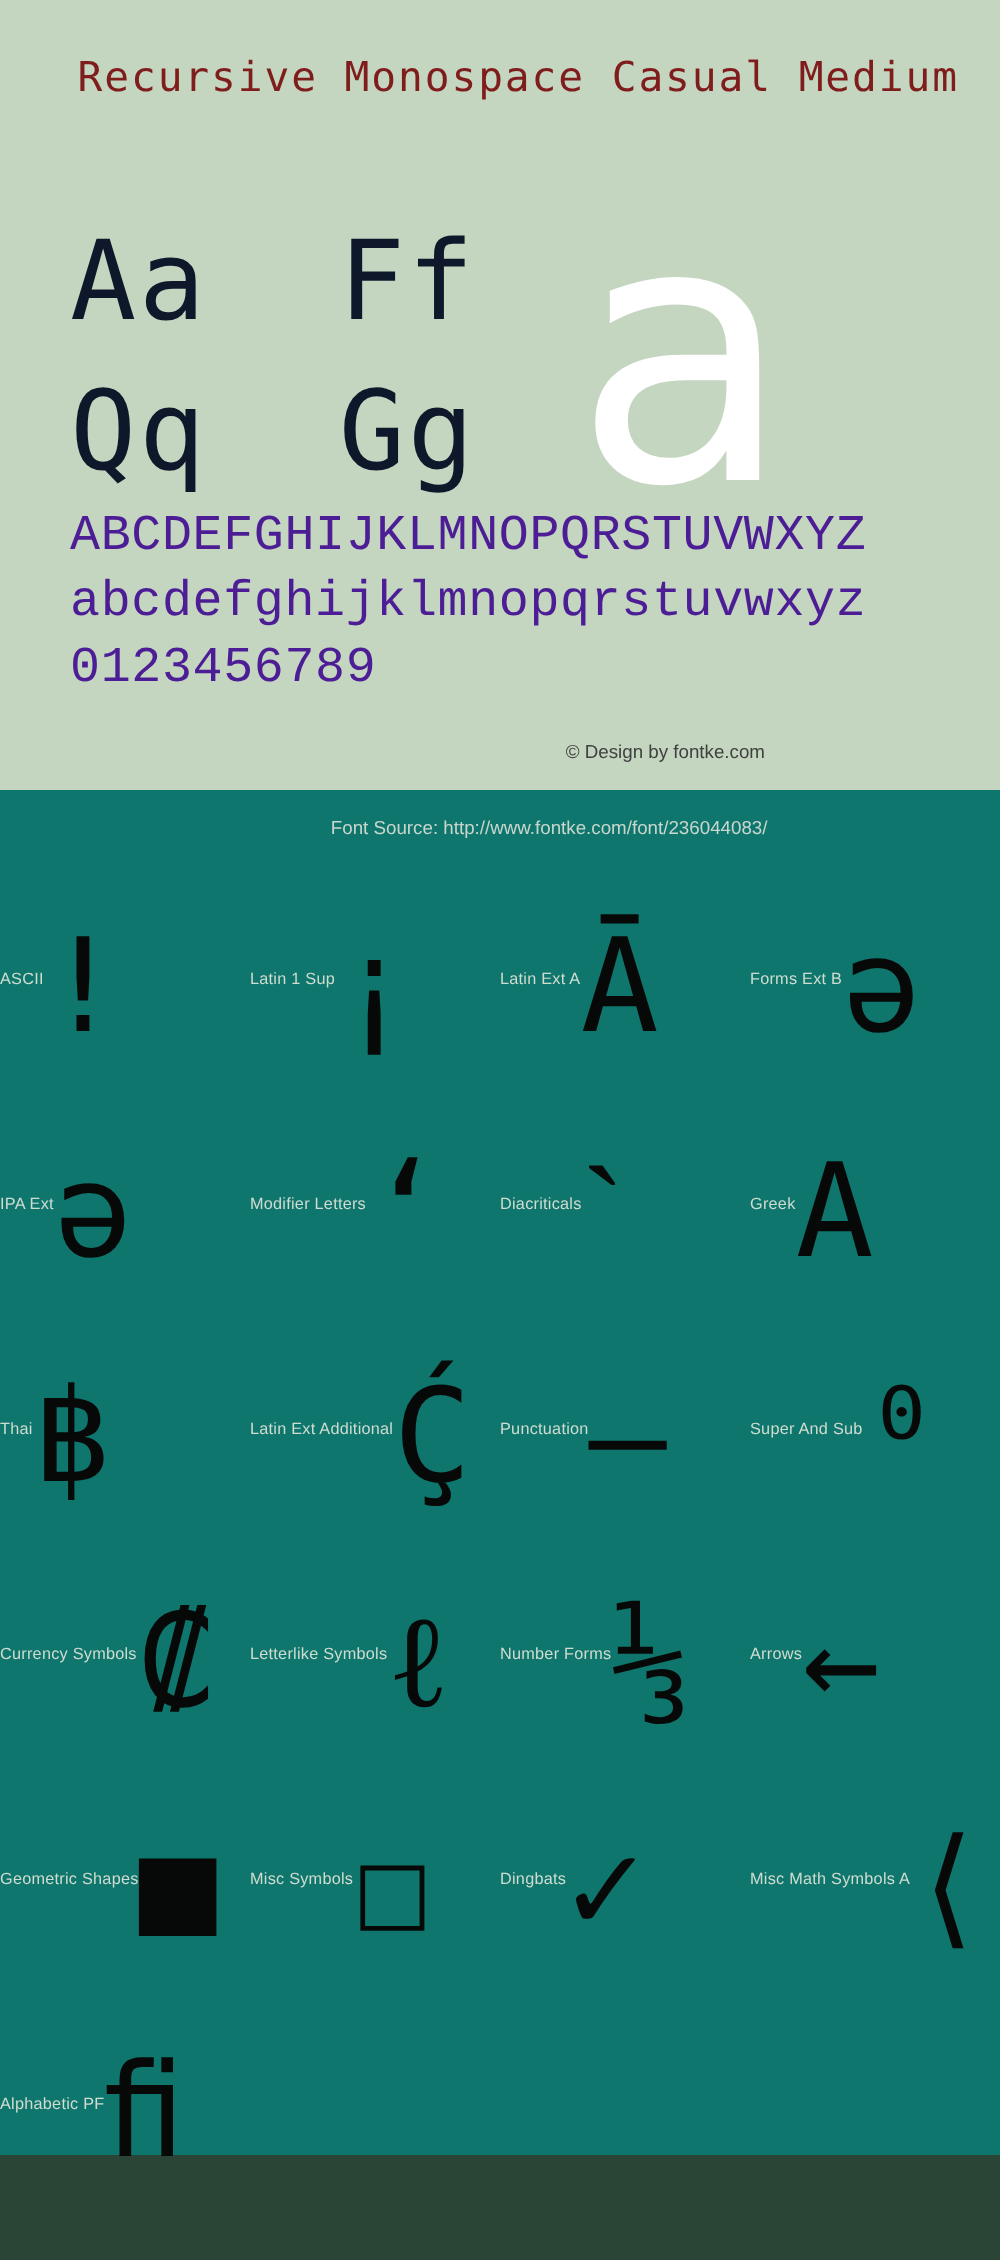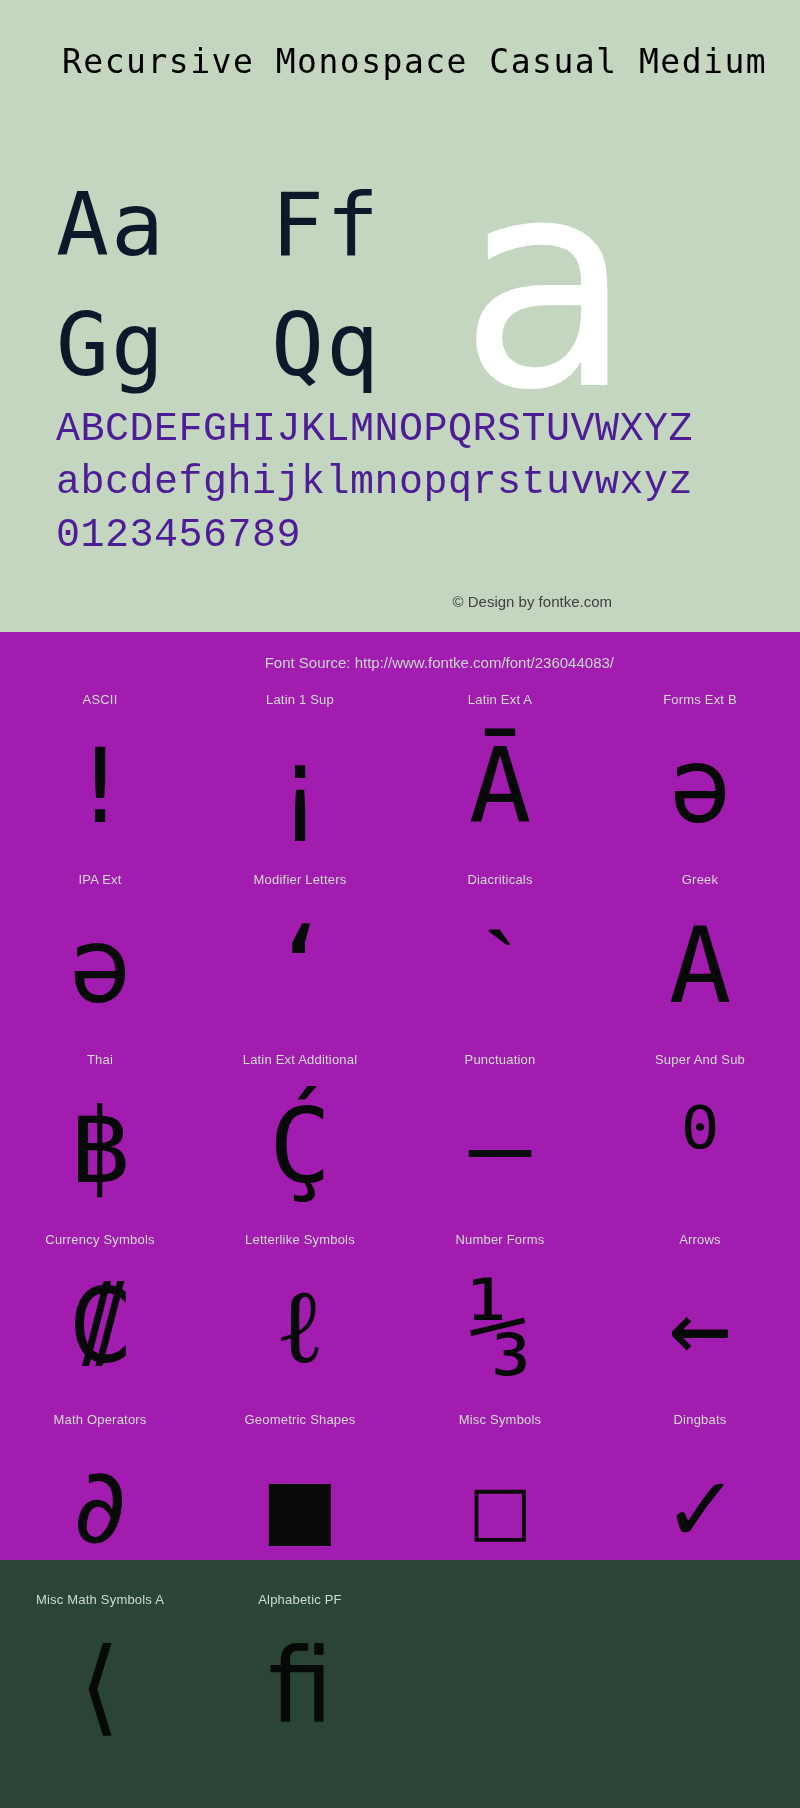--- a/index.html
+++ b/index.html
@@ -20,21 +20,21 @@
     position: relative;
   }
 
   .font-title {
     position: absolute;
     left: 62px;
     top: 42px;
     font-family: "DejaVu Sans Mono", monospace;
     font-size: 33px;
     letter-spacing: 1.5px;
-    color: #000000;
+    color: #7f1d1d;
     white-space: nowrap;
   }
 
   .pair-grid {
     position: absolute;
     left: 56px;
     top: 165px;
     width: 430px;
   }
   .pair-row {
@@ -85,22 +85,22 @@
     transform: translateY(-100%);
     font-family: "Liberation Sans", sans-serif;
     font-size: 15px;
     color: #404040;
     white-space: nowrap;
   }
 
   
   .specimen-bottom {
     width: 800px;
-    height: 928px;
-    background: #a21caf;
+    height: 1092px;
+    background: #0f766e;
     position: relative;
   }
 
   .font-source {
     position: absolute;
     right: 186px;
     top: 22px;
     font-family: "Liberation Sans", sans-serif;
     font-size: 15px;
     color: #c8d6cc;
@@ -113,21 +113,21 @@
     top: 60px;
     width: 800px;
     display: grid;
     grid-template-columns: repeat(4, 1fr);
     row-gap: 0;
   }
 
   .block-cell {
     height: 180px;
     display: flex;
-    flex-direction: column;
+    flex-direction: row;
     align-items: center;
     position: relative;
   }
 
   .block-label {
     font-family: "Liberation Sans", sans-serif;
     font-size: 13px;
     color: #cfdccf;
     text-align: center;
     white-space: nowrap;
@@ -154,22 +154,22 @@
 <div class="specimen-top">
 
   <div class="font-title">Recursive Monospace Casual Medium</div>
 
   <div class="pair-grid">
     <div class="pair-row">
       <div class="pair-cell">Aa</div>
       <div class="pair-cell">Ff</div>
     </div>
     <div class="pair-row">
+      <div class="pair-cell">Qq</div>
       <div class="pair-cell">Gg</div>
-      <div class="pair-cell">Qq</div>
     </div>
   </div>
 
   <div class="big-glyph">a</div>
 
   <div class="alphabet-block">
     <div class="alpha-line">ABCDEFGHIJKLMNOPQRSTUVWXYZ</div>
     <div class="alpha-line">abcdefghijklmnopqrstuvwxyz</div>
     <div class="alpha-line">0123456789</div>
   </div>
@@ -240,24 +240,20 @@
       </div>
       <div class="block-cell">
         <div class="block-label">Number Forms</div>
         <div class="block-sample">⅓</div>
       </div>
       <div class="block-cell">
         <div class="block-label">Arrows</div>
         <div class="block-sample">←</div>
       </div>
       <div class="block-cell">
-        <div class="block-label">Math Operators</div>
-        <div class="block-sample">∂</div>
-      </div>
-      <div class="block-cell">
         <div class="block-label">Geometric Shapes</div>
         <div class="block-sample">■</div>
       </div>
       <div class="block-cell">
         <div class="block-label">Misc Symbols</div>
         <div class="block-sample">☐</div>
       </div>
       <div class="block-cell">
         <div class="block-label">Dingbats</div>
         <div class="block-sample">✓</div>

